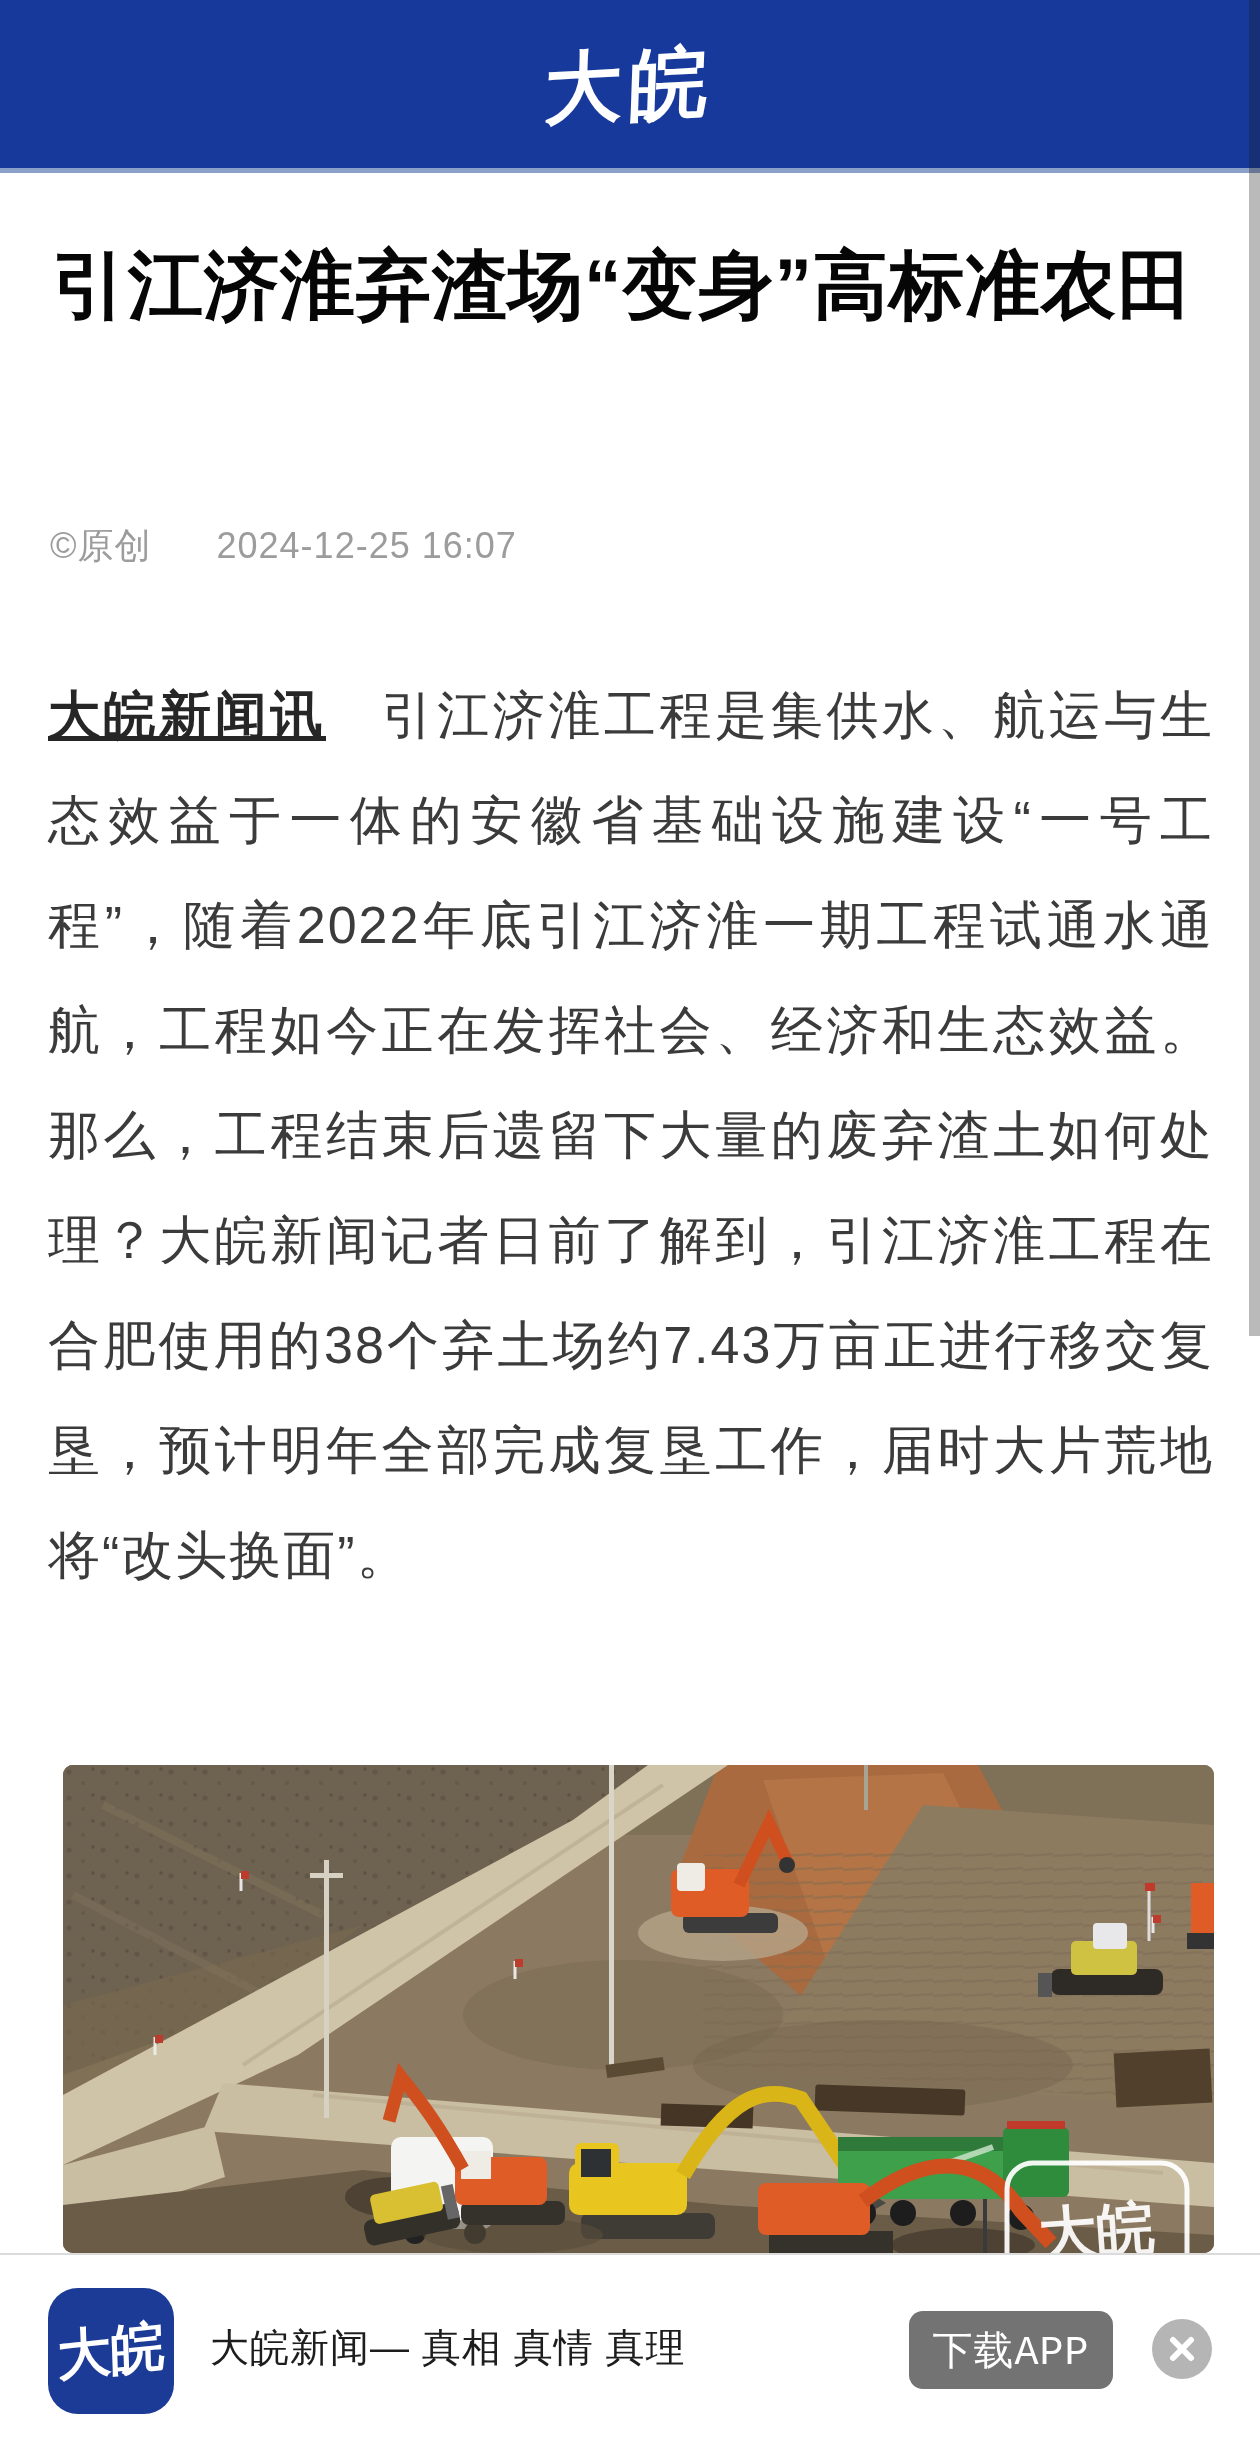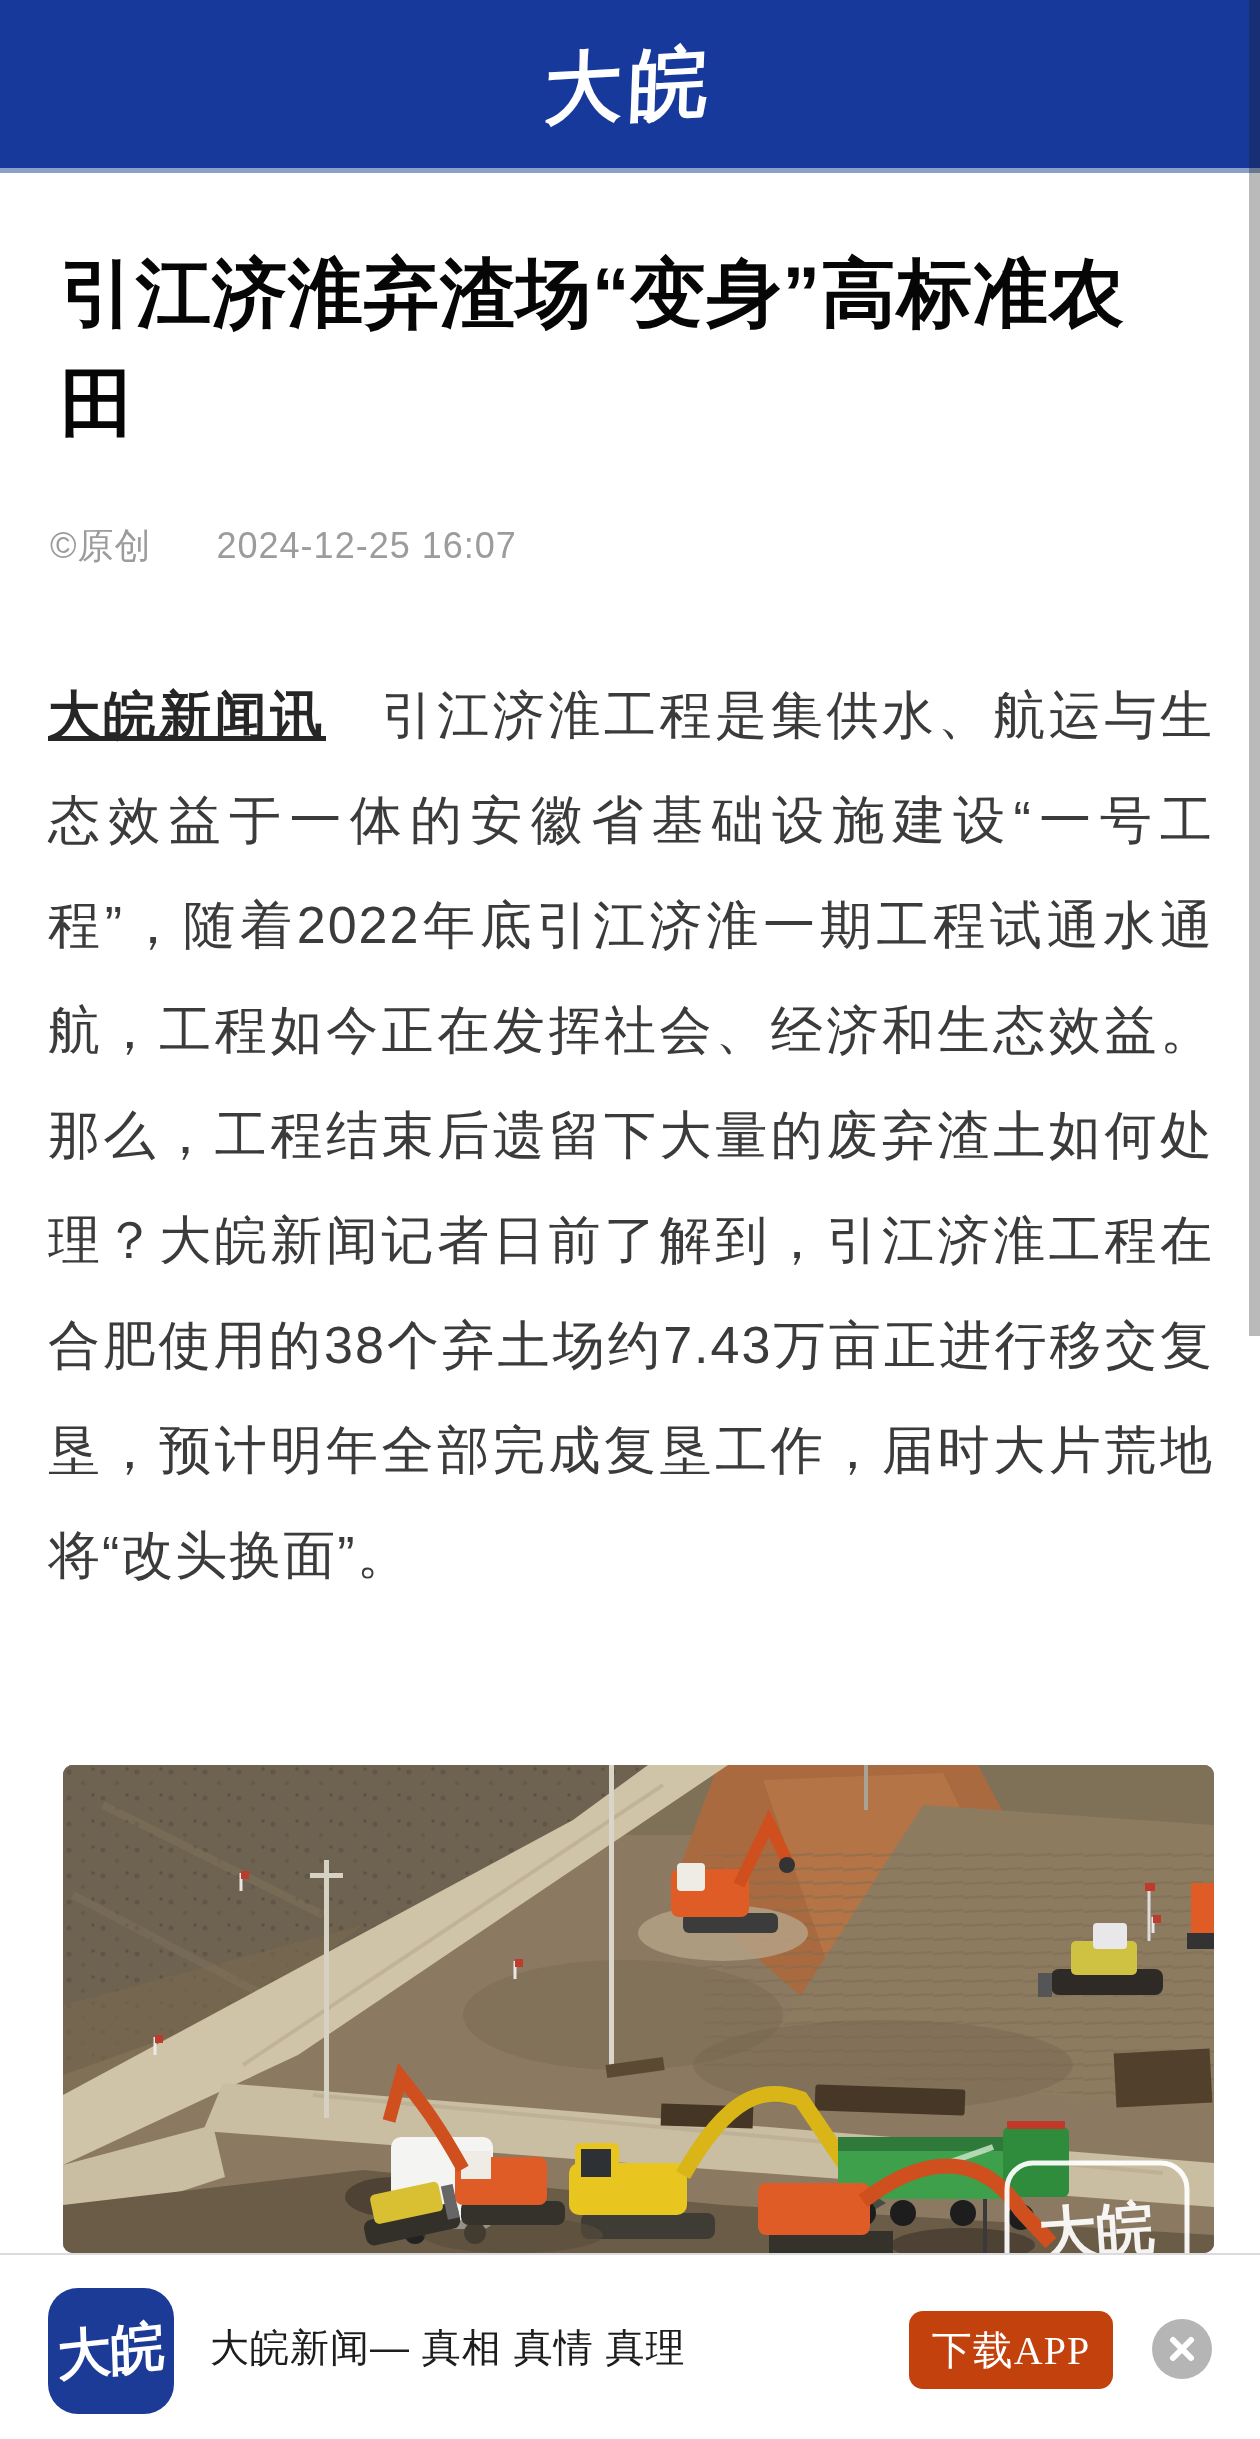--- a/index.html
+++ b/index.html
@@ -28,40 +28,40 @@
   .photo svg{display:block;width:1151px;height:560px;}
 
   
   .footer{position:absolute;left:0;top:2253px;width:1260px;height:186px;background:#ffffff;
     border-top:2px solid #DBDBDB;z-index:5;}
   .app-icon{position:absolute;left:48px;top:33px;width:126px;height:126px;background:#1C3B97;
     border-radius:30px;display:flex;align-items:center;justify-content:center;}
   .app-icon span{color:#fff;font-size:54px;font-weight:700;transform:rotate(-6deg) skewX(-4deg);}
   .tagline{position:absolute;left:210px;top:0;height:186px;display:flex;align-items:center;
     font-size:39px;color:#1D1D1D;font-weight:500;letter-spacing:1px;}
-  .download-btn{position:absolute;left:909px;top:56px;width:204px;height:78px;background:#c2410c;
+  .download-btn{position:absolute;left:909px;top:56px;width:204px;height:78px;background:#737373;
     border:none;border-radius:14px;color:#fff;font-size:40px;display:flex;align-items:center;
-    justify-content:center;cursor:pointer;font-family:Liberation Serif, serif;letter-spacing:1px;}
+    justify-content:center;cursor:pointer;font-family:Liberation Mono, monospace;letter-spacing:1px;}
   .close-btn{position:absolute;left:1152px;top:64px;width:60px;height:60px;border-radius:50%;
     background:#B5B5B5;display:flex;align-items:center;justify-content:center;cursor:pointer;}
 
   
   .scrollbar-thumb{position:absolute;right:0;top:0;width:11px;height:1336px;
     background:rgba(25,25,30,0.30);z-index:9;}
 </style>
 </head>
 <body>
 
 <div class="stage">
 
   <div class="header">
     <div class="logo">大皖</div>
   </div>
 
-  <h1 class="title" style="margin:12px;">引江济淮弃渣场“变身”高标准农田</h1>
+  <h1 class="title" style="margin:4px;">引江济淮弃渣场“变身”高标准农田</h1>
 
   <div class="meta">
     <span>©原创</span><span class="date">2024-12-25 16:07</span>
   </div>
 
   <p class="body-text" style="margin:0;"><b>大皖新闻讯</b><span class="lead-gap"></span><span>引江济淮工程是集供水、航运与生态效益于一体的安徽省基础设施建设“一号工程”，随着2022年底引江济淮一期工程试通水通航，工程如今正在发挥社会、经济和生态效益。那么，工程结束后遗留下大量的废弃渣土如何处理？大皖新闻记者日前了解到，引江济淮工程在合肥使用的38个弃土场约7.43万亩正进行移交复垦，预计明年全部完成复垦工作，届时大片荒地将“改头换面”。</span></p>
 
   <div class="photo">
     <svg viewBox="0 0 1151 560" preserveAspectRatio="none">
       <defs>

